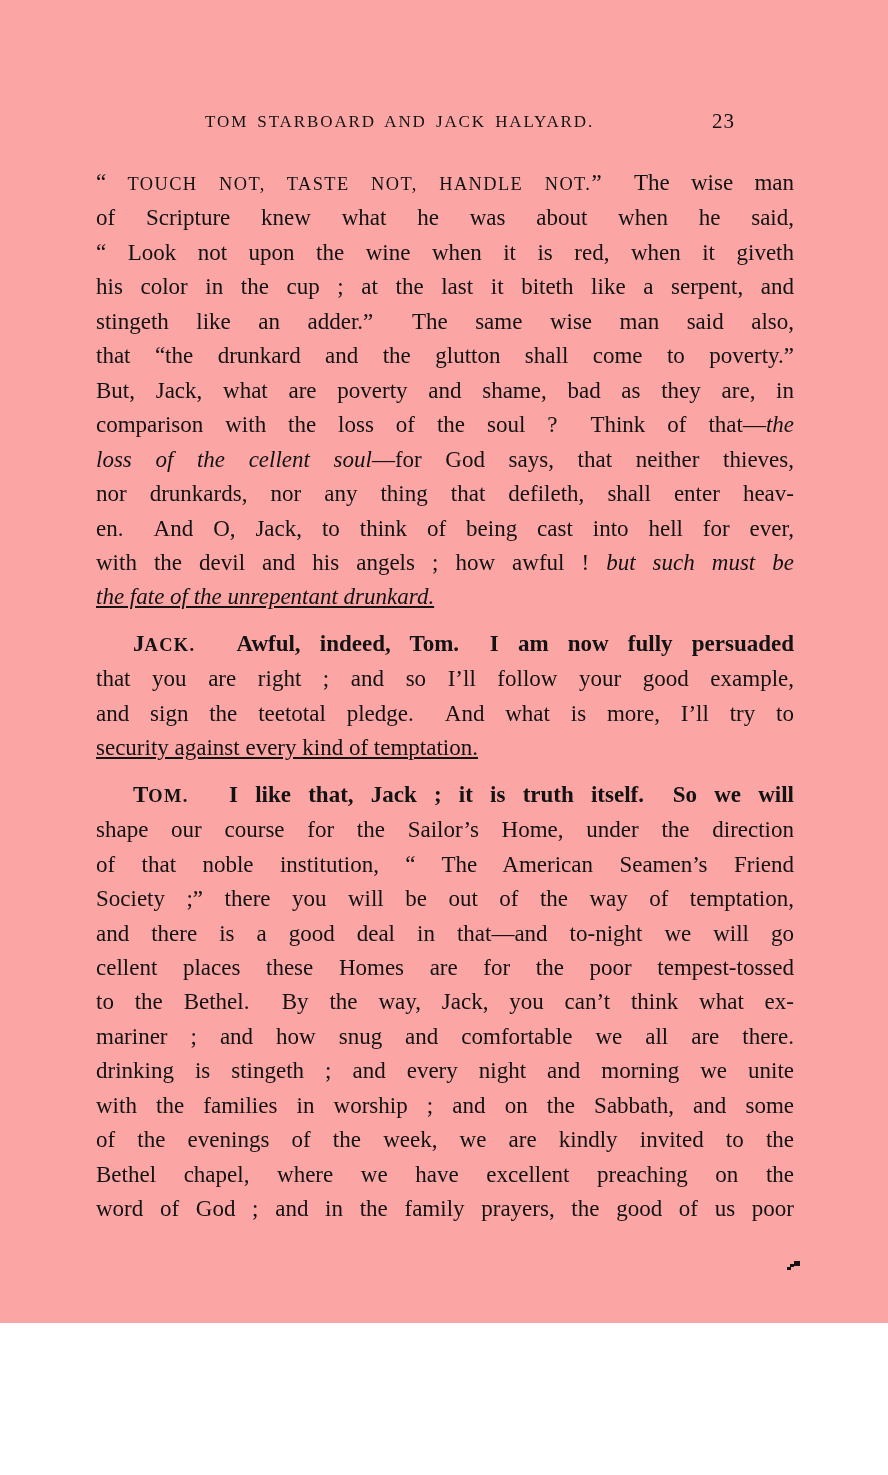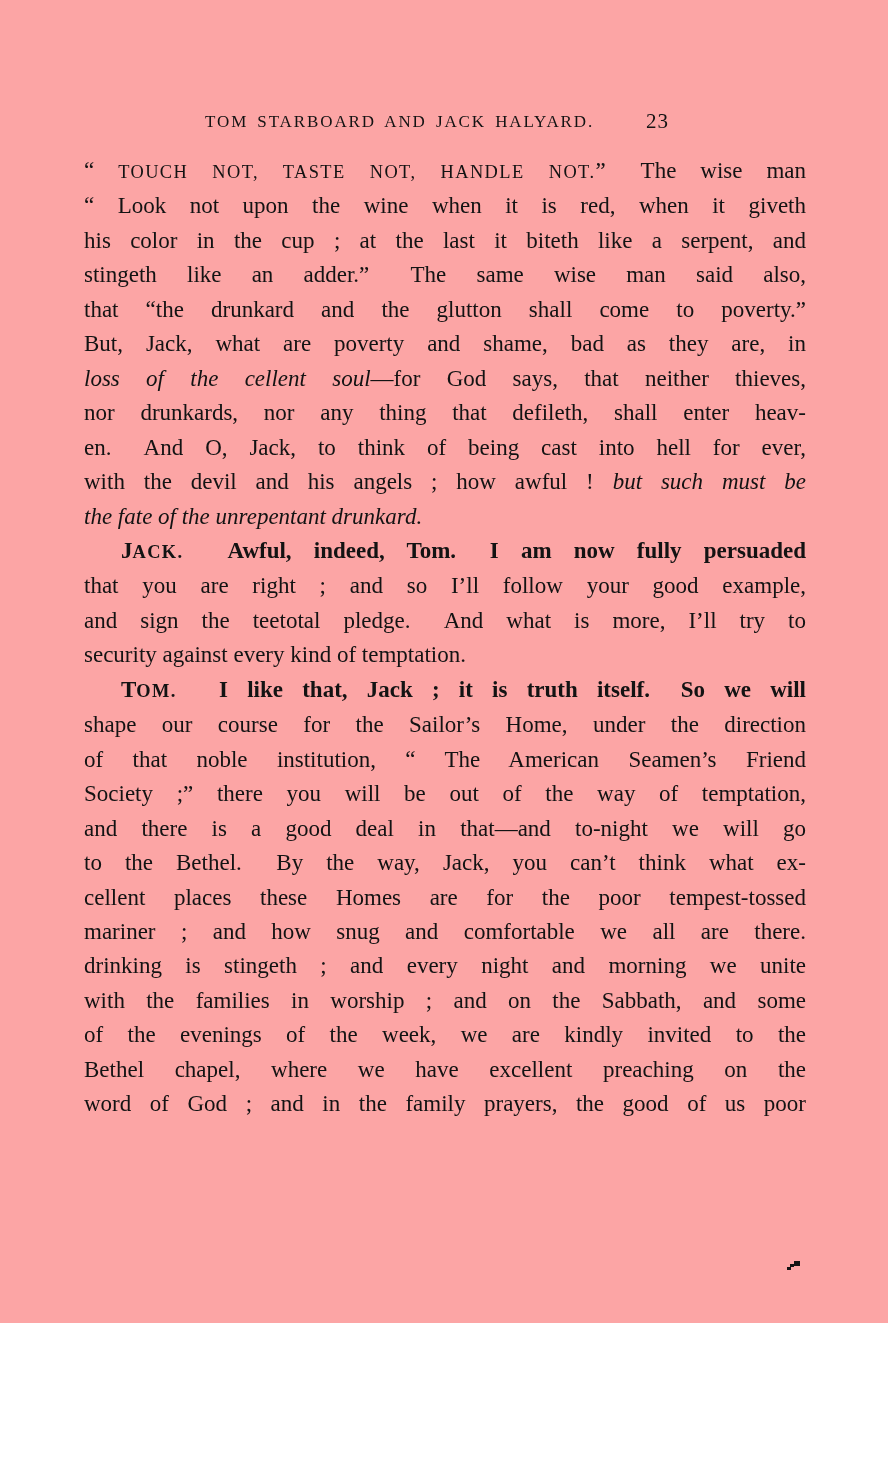--- a/index.html
+++ b/index.html
@@ -20,39 +20,39 @@
     position: absolute;
     left: 205px;
     top: 112px;
     font-size: 17px;
     letter-spacing: 1.9px;
     word-spacing: 3px;
     white-space: nowrap;
   }
   .folio {
     position: absolute;
-    left: 646px;
+    left: 712px;
     top: 109px;
     font-size: 21px;
     letter-spacing: 1px;
   }
   .text-block {
     position: absolute;
     left: 84px;
     top: 154px;
     width: 722px;
     font-size: 23px;
     line-height: 34.45px;
   }
-  .para { margin: 0; }
+  .para { margin: 12px; }
   .line {
     text-align: justify;
     text-align-last: justify;
   }
-  .line.last { text-align-last: left; }
+  .line.last { text-align-last: left; text-decoration: underline; }
   .line.indent { text-indent: 37px; font-weight: bold; }
   .seg-r { font-style: normal; }
   .seg-i { font-style: italic; }
   .seg-sc {
     font-size: 0.8em;
     letter-spacing: 1.4px;
   }
   .ink-speck {
     position: absolute;
     left: 790px;
@@ -65,45 +65,47 @@
 </style>
 </head>
 <body>
 
 <div class="page">
   <div class="running-head">TOM STARBOARD AND JACK HALYARD.</div>
   <div class="folio">23</div>
   <div class="text-block">
       <div class="para">
         <div class="line"><span class="seg-r">“ </span><span class="seg-sc">TOUCH NOT, TASTE NOT, HANDLE NOT.</span><span class="seg-r">”  The wise man</span></div>
+        <div class="line"><span class="seg-r">of Scripture knew what he was about when he said,</span></div>
         <div class="line"><span class="seg-r">“ Look not upon the wine when it is red, when it giveth</span></div>
         <div class="line"><span class="seg-r">his color in the cup ; at the last it biteth like a serpent, and</span></div>
         <div class="line"><span class="seg-r">stingeth like an adder.”  The same wise man said also,</span></div>
         <div class="line"><span class="seg-r">that “the drunkard and the glutton shall come to poverty.”</span></div>
         <div class="line"><span class="seg-r">But, Jack, what are poverty and shame, bad as they are, in</span></div>
+        <div class="line"><span class="seg-r">comparison with the loss of the soul ?  Think of that—</span><span class="seg-i">the</span></div>
         <div class="line"><span class="seg-i">loss of the cellent soul</span><span class="seg-r">—for God says, that neither thieves,</span></div>
         <div class="line"><span class="seg-r">nor drunkards, nor any thing that defileth, shall enter heav-</span></div>
         <div class="line"><span class="seg-r">en.  And O, Jack, to think of being cast into hell for ever,</span></div>
         <div class="line"><span class="seg-r">with the devil and his angels ; how awful ! </span><span class="seg-i">but such must be</span></div>
         <div class="line last"><span class="seg-i">the fate of the unrepentant drunkard.</span></div>
       </div>
       <div class="para">
         <div class="line indent"><span class="seg-r">J</span><span class="seg-sc">ACK.</span><span class="seg-r">  Awful, indeed, Tom.  I am now fully persuaded</span></div>
         <div class="line"><span class="seg-r">that you are right ; and so I’ll follow your good example,</span></div>
         <div class="line"><span class="seg-r">and sign the teetotal pledge.  And what is more, I’ll try to</span></div>
         <div class="line last"><span class="seg-r">security against every kind of temptation.</span></div>
       </div>
       <div class="para">
         <div class="line indent"><span class="seg-r">T</span><span class="seg-sc">OM.</span><span class="seg-r">  I like that, Jack ; it is truth itself.  So we will</span></div>
         <div class="line"><span class="seg-r">shape our course for the Sailor’s Home, under the direction</span></div>
         <div class="line"><span class="seg-r">of that noble institution, “ The American Seamen’s Friend</span></div>
         <div class="line"><span class="seg-r">Society ;” there you will be out of the way of temptation,</span></div>
         <div class="line"><span class="seg-r">and there is a good deal in that—and to-night we will go</span></div>
+        <div class="line"><span class="seg-r">cellent places these Homes are for the poor tempest-tossed</span></div>
         <div class="line"><span class="seg-r">to the Bethel.  By the way, Jack, you can’t think what ex-</span></div>
-        <div class="line"><span class="seg-r">cellent places these Homes are for the poor tempest-tossed</span></div>
         <div class="line"><span class="seg-r">mariner ; and how snug and comfortable we all are there.</span></div>
         <div class="line"><span class="seg-r">drinking is stingeth ; and every night and morning we unite</span></div>
         <div class="line"><span class="seg-r">with the families in worship ; and on the Sabbath, and some</span></div>
         <div class="line"><span class="seg-r">of the evenings of the week, we are kindly invited to the</span></div>
         <div class="line"><span class="seg-r">Bethel chapel, where we have excellent preaching on the</span></div>
         <div class="line"><span class="seg-r">word of God ; and in the family prayers, the good of us poor</span></div>
       </div>
     </div>
   <div class="ink-speck"></div>
 </div>

